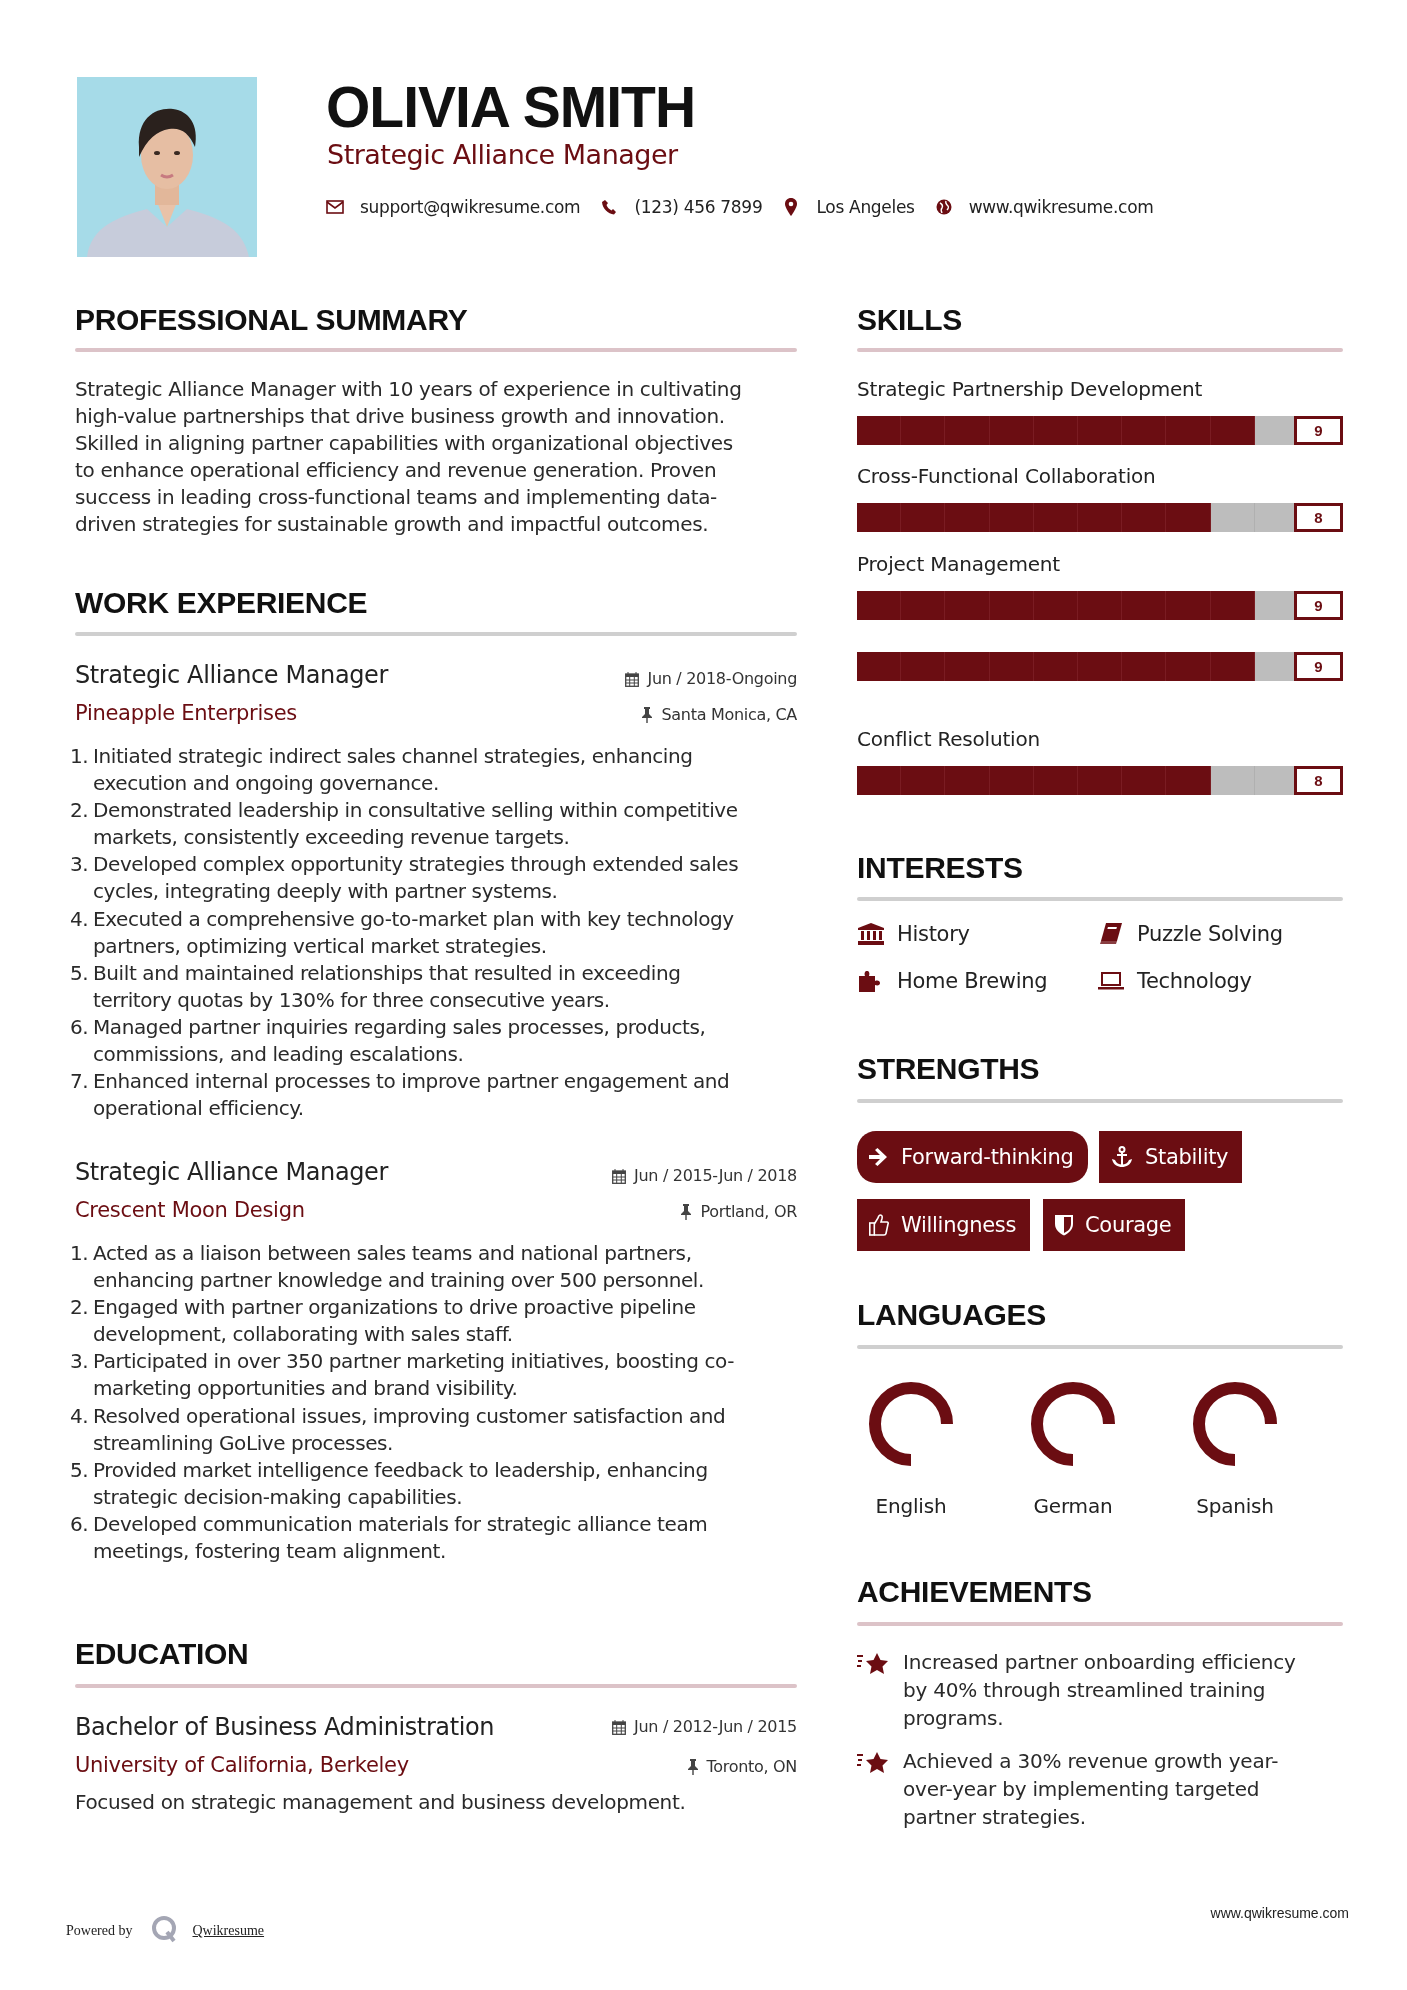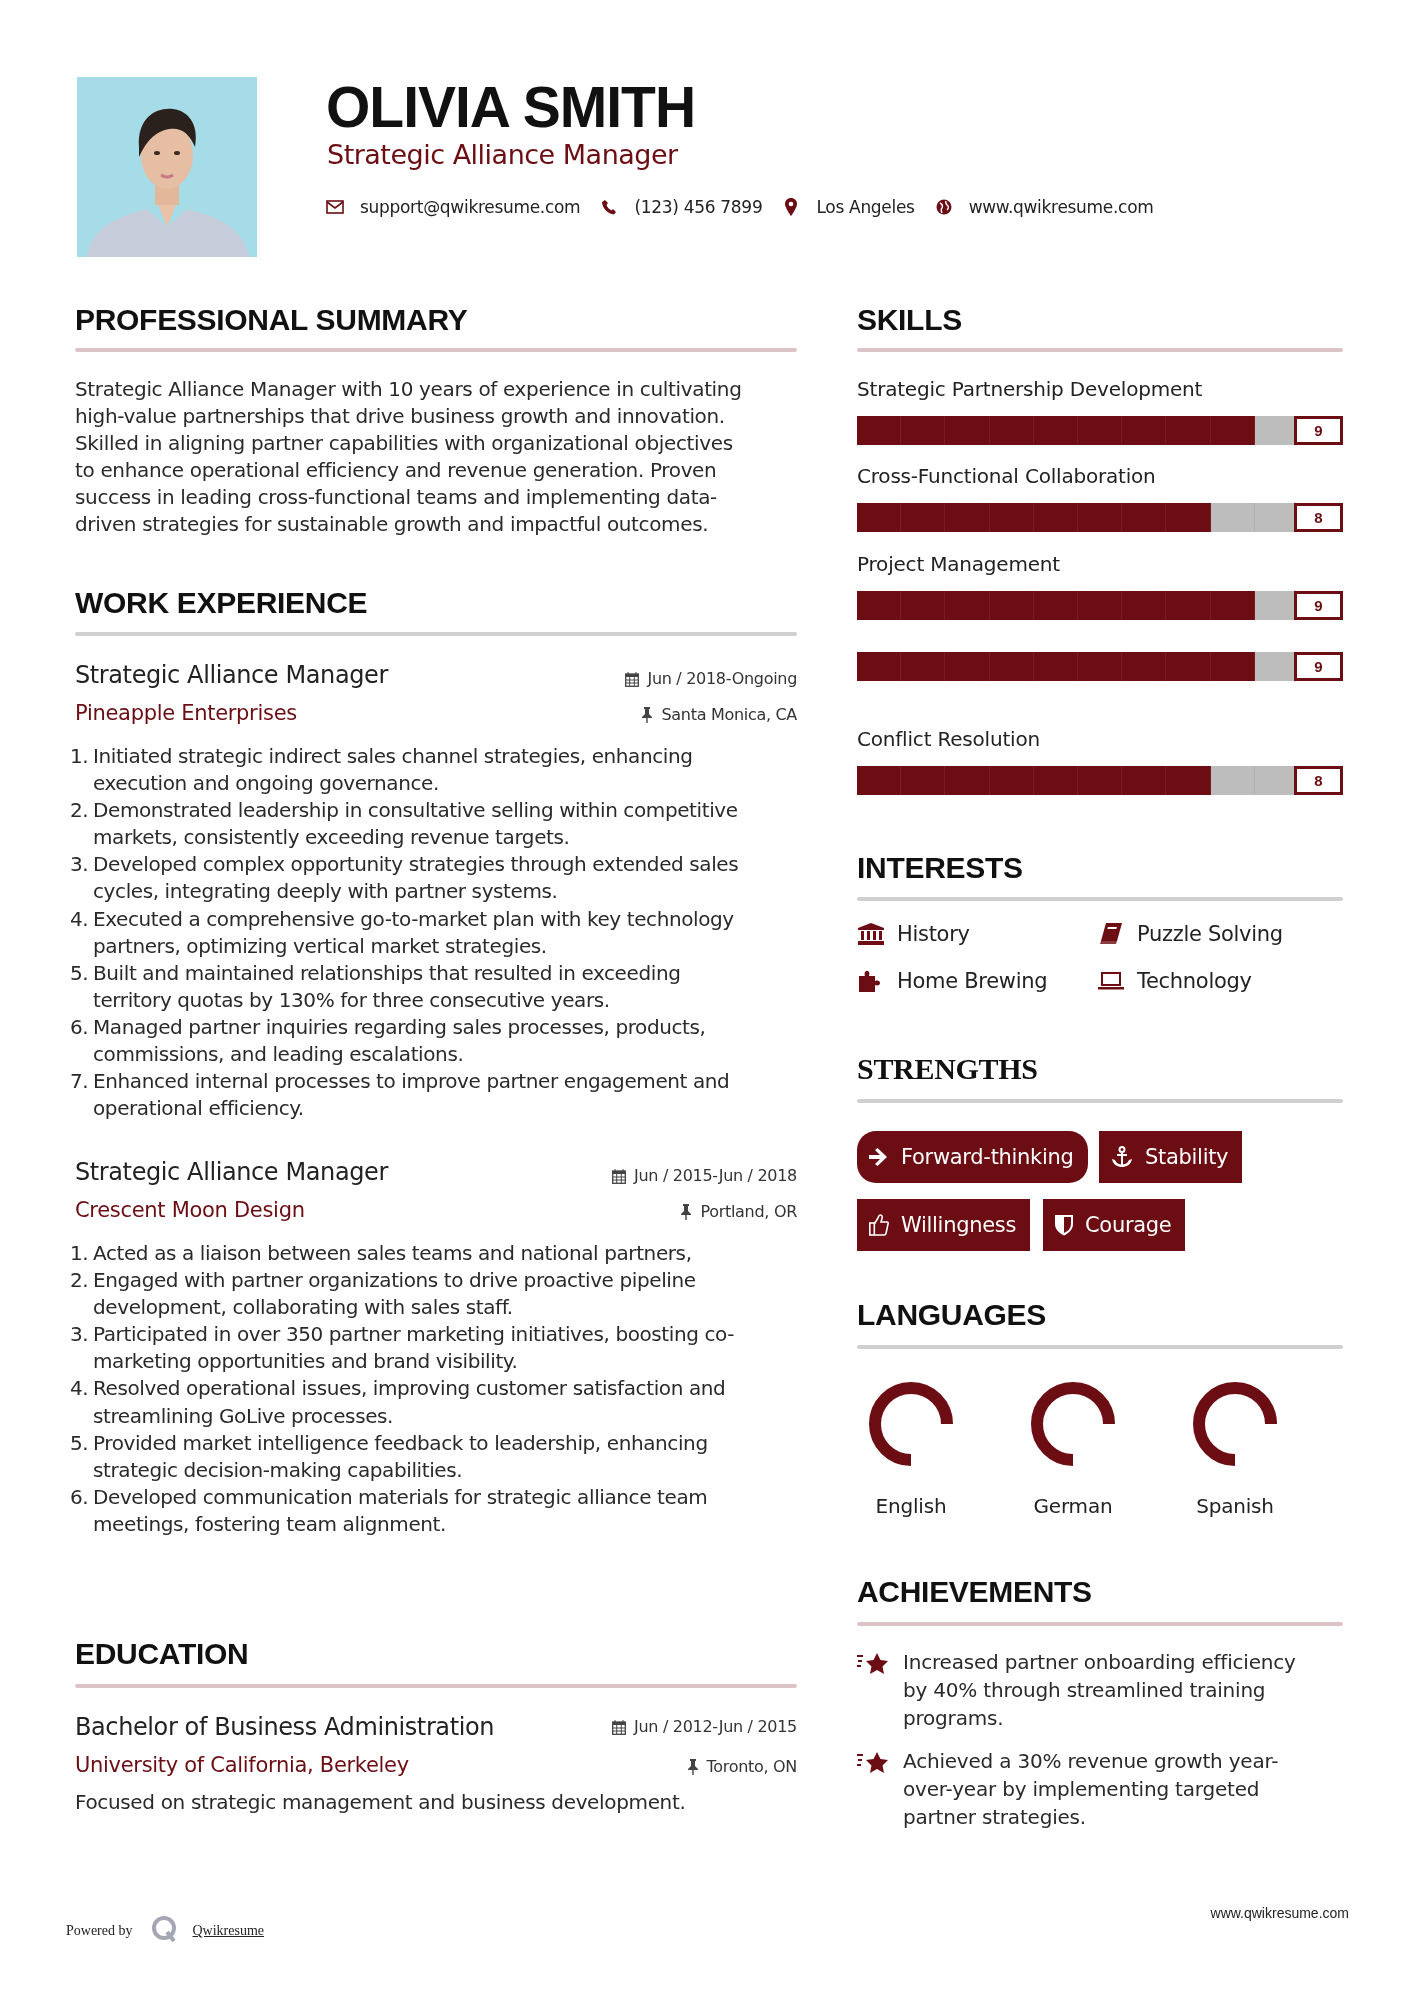--- a/index.html
+++ b/index.html
@@ -175,20 +175,21 @@
 <div class="abs meta" style="right:610px; top:1201px;">
   <svg width="12" height="16" viewBox="0 0 12 16">
       <path d="M3 0 H9 V2 H8 V7 L11 10 V11 H6.7 V16 H5.3 V11 H1 V10 L4 7 V2 H3 Z" fill="#444"></path>
     </svg>
   <span>Portland, OR</span>
 </div>
 <ol class="abs bul" style="left:75px; top:1240px; width:730px;">
   <li>
       <span class="num">1.</span>
       <div>Acted as a liaison between sales teams and national partners,</div>
+      <div>enhancing partner knowledge and training over 500 personnel.</div>
     </li>
   <li>
       <span class="num">2.</span>
       <div>Engaged with partner organizations to drive proactive pipeline</div>
       <div>development, collaborating with sales staff.</div>
     </li>
   <li>
       <span class="num">3.</span>
       <div>Participated in over 350 partner marketing initiatives, boosting co-</div>
       <div>marketing opportunities and brand visibility.</div>
@@ -355,21 +356,21 @@
 <div class="abs interest" style="left:1097px; top:969px;">
   <span class="ic">
     <svg width="26" height="20" viewBox="0 0 26 20">
         <rect x="4" y="2" width="18" height="12" fill="none" stroke="#6b0d12" stroke-width="2"></rect>
         <rect x="0" y="16" width="26" height="2.5" fill="#6b0d12"></rect>
       </svg>
   </span>
   <span>Technology</span>
 </div>
 
-<div class="abs sec-h" style="left:857px; top:1051px;font-family:Liberation Serif, serif;">STRENGTHS</div>
+<div class="abs sec-h" style="left:857px; top:1051px;">STRENGTHS</div>
 <div class="abs divider div-gray" style="left:857px; top:1099px; width:486px;"></div>
 
 <div class="badge" style="left:857px; top:1131px;border-radius:19px;">
   <svg width="20" height="18" viewBox="0 0 20 18">
       <path d="M0 7 H11 L6 2 L8.5 0 L18 9 L8.5 18 L6 16 L11 11 H0 Z" fill="#fff"></path>
     </svg>
   <span>Forward-thinking</span>
 </div>
 <div class="badge" style="left:1099px; top:1131px;">
   <svg width="22" height="22" viewBox="0 0 22 22">

